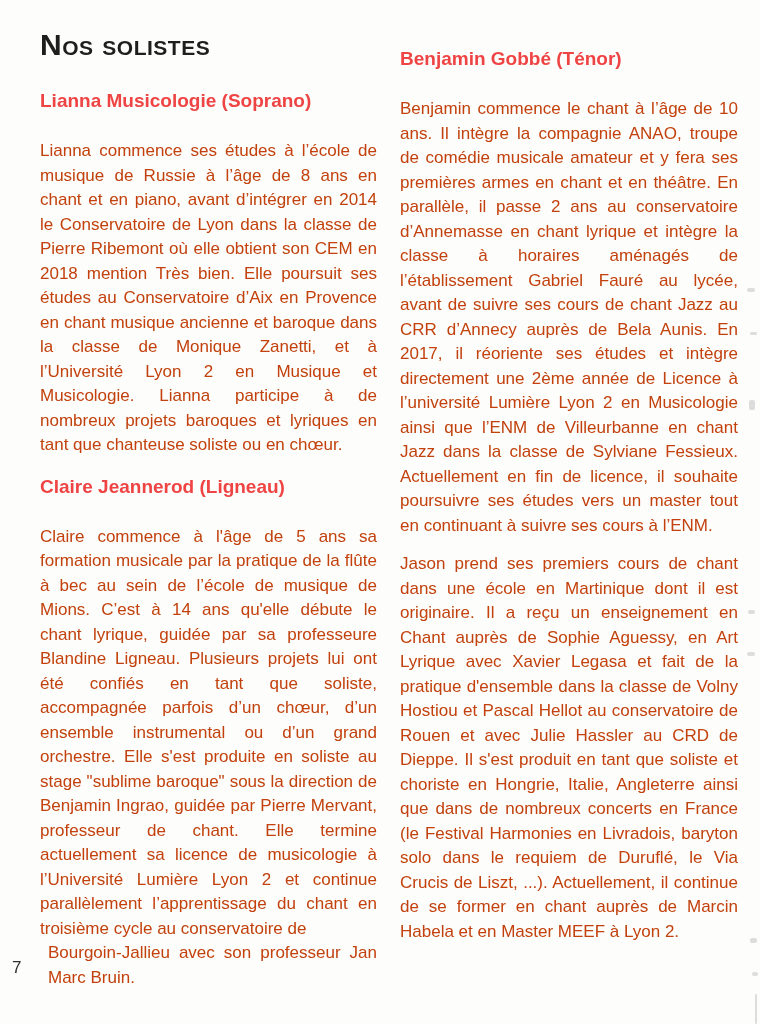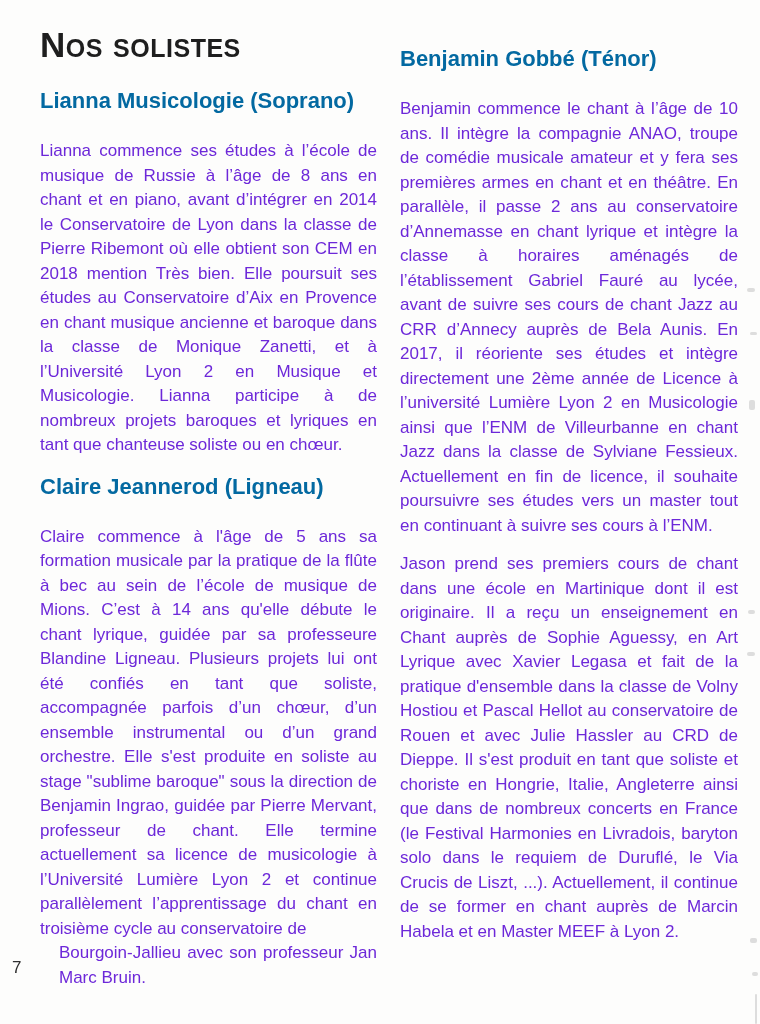--- a/index.html
+++ b/index.html
@@ -27,47 +27,47 @@
     top: 28px;
     width: 337px;
   }
   .col-right {
     left: 400px;
     top: 48px;
     width: 338px;
   }
   .doc-title {
     margin: 0 0 28px 0;
-    font-size: 35px;
+    font-size: 30px;
     line-height: 34px;
     font-weight: 700;
     font-variant: small-caps;
     letter-spacing: 0.5px;
     color: #1e1e1e;
   }
   .soloist-section { margin: 0; }
   .soloist-section + .soloist-section { margin-top: 18px; }
   .col-right .soloist-section + .soloist-section { margin-top: 14px; }
   .soloist-heading {
     margin: 0 0 27px 0;
-    font-size: 22px;
+    font-size: 19px;
     line-height: 22px;
     font-weight: 700;
-    color: #0369a1;
+    color: #ef4444;
   }
   .soloist-bio {
     margin: 0;
     font-size: 17px;
     line-height: 24.5px;
     text-align: justify;
-    color: #6d28d9;
+    color: #c2410c;
   }
   .bio-continued {
     display: block;
-    margin-left: 19px;
+    margin-left: 8px;
     text-align: justify;
   }
   .page-number {
     position: absolute;
     left: 12px;
     top: 956px;
     font-size: 17px;
     line-height: 24px;
     color: #2f2f2f;
   }

